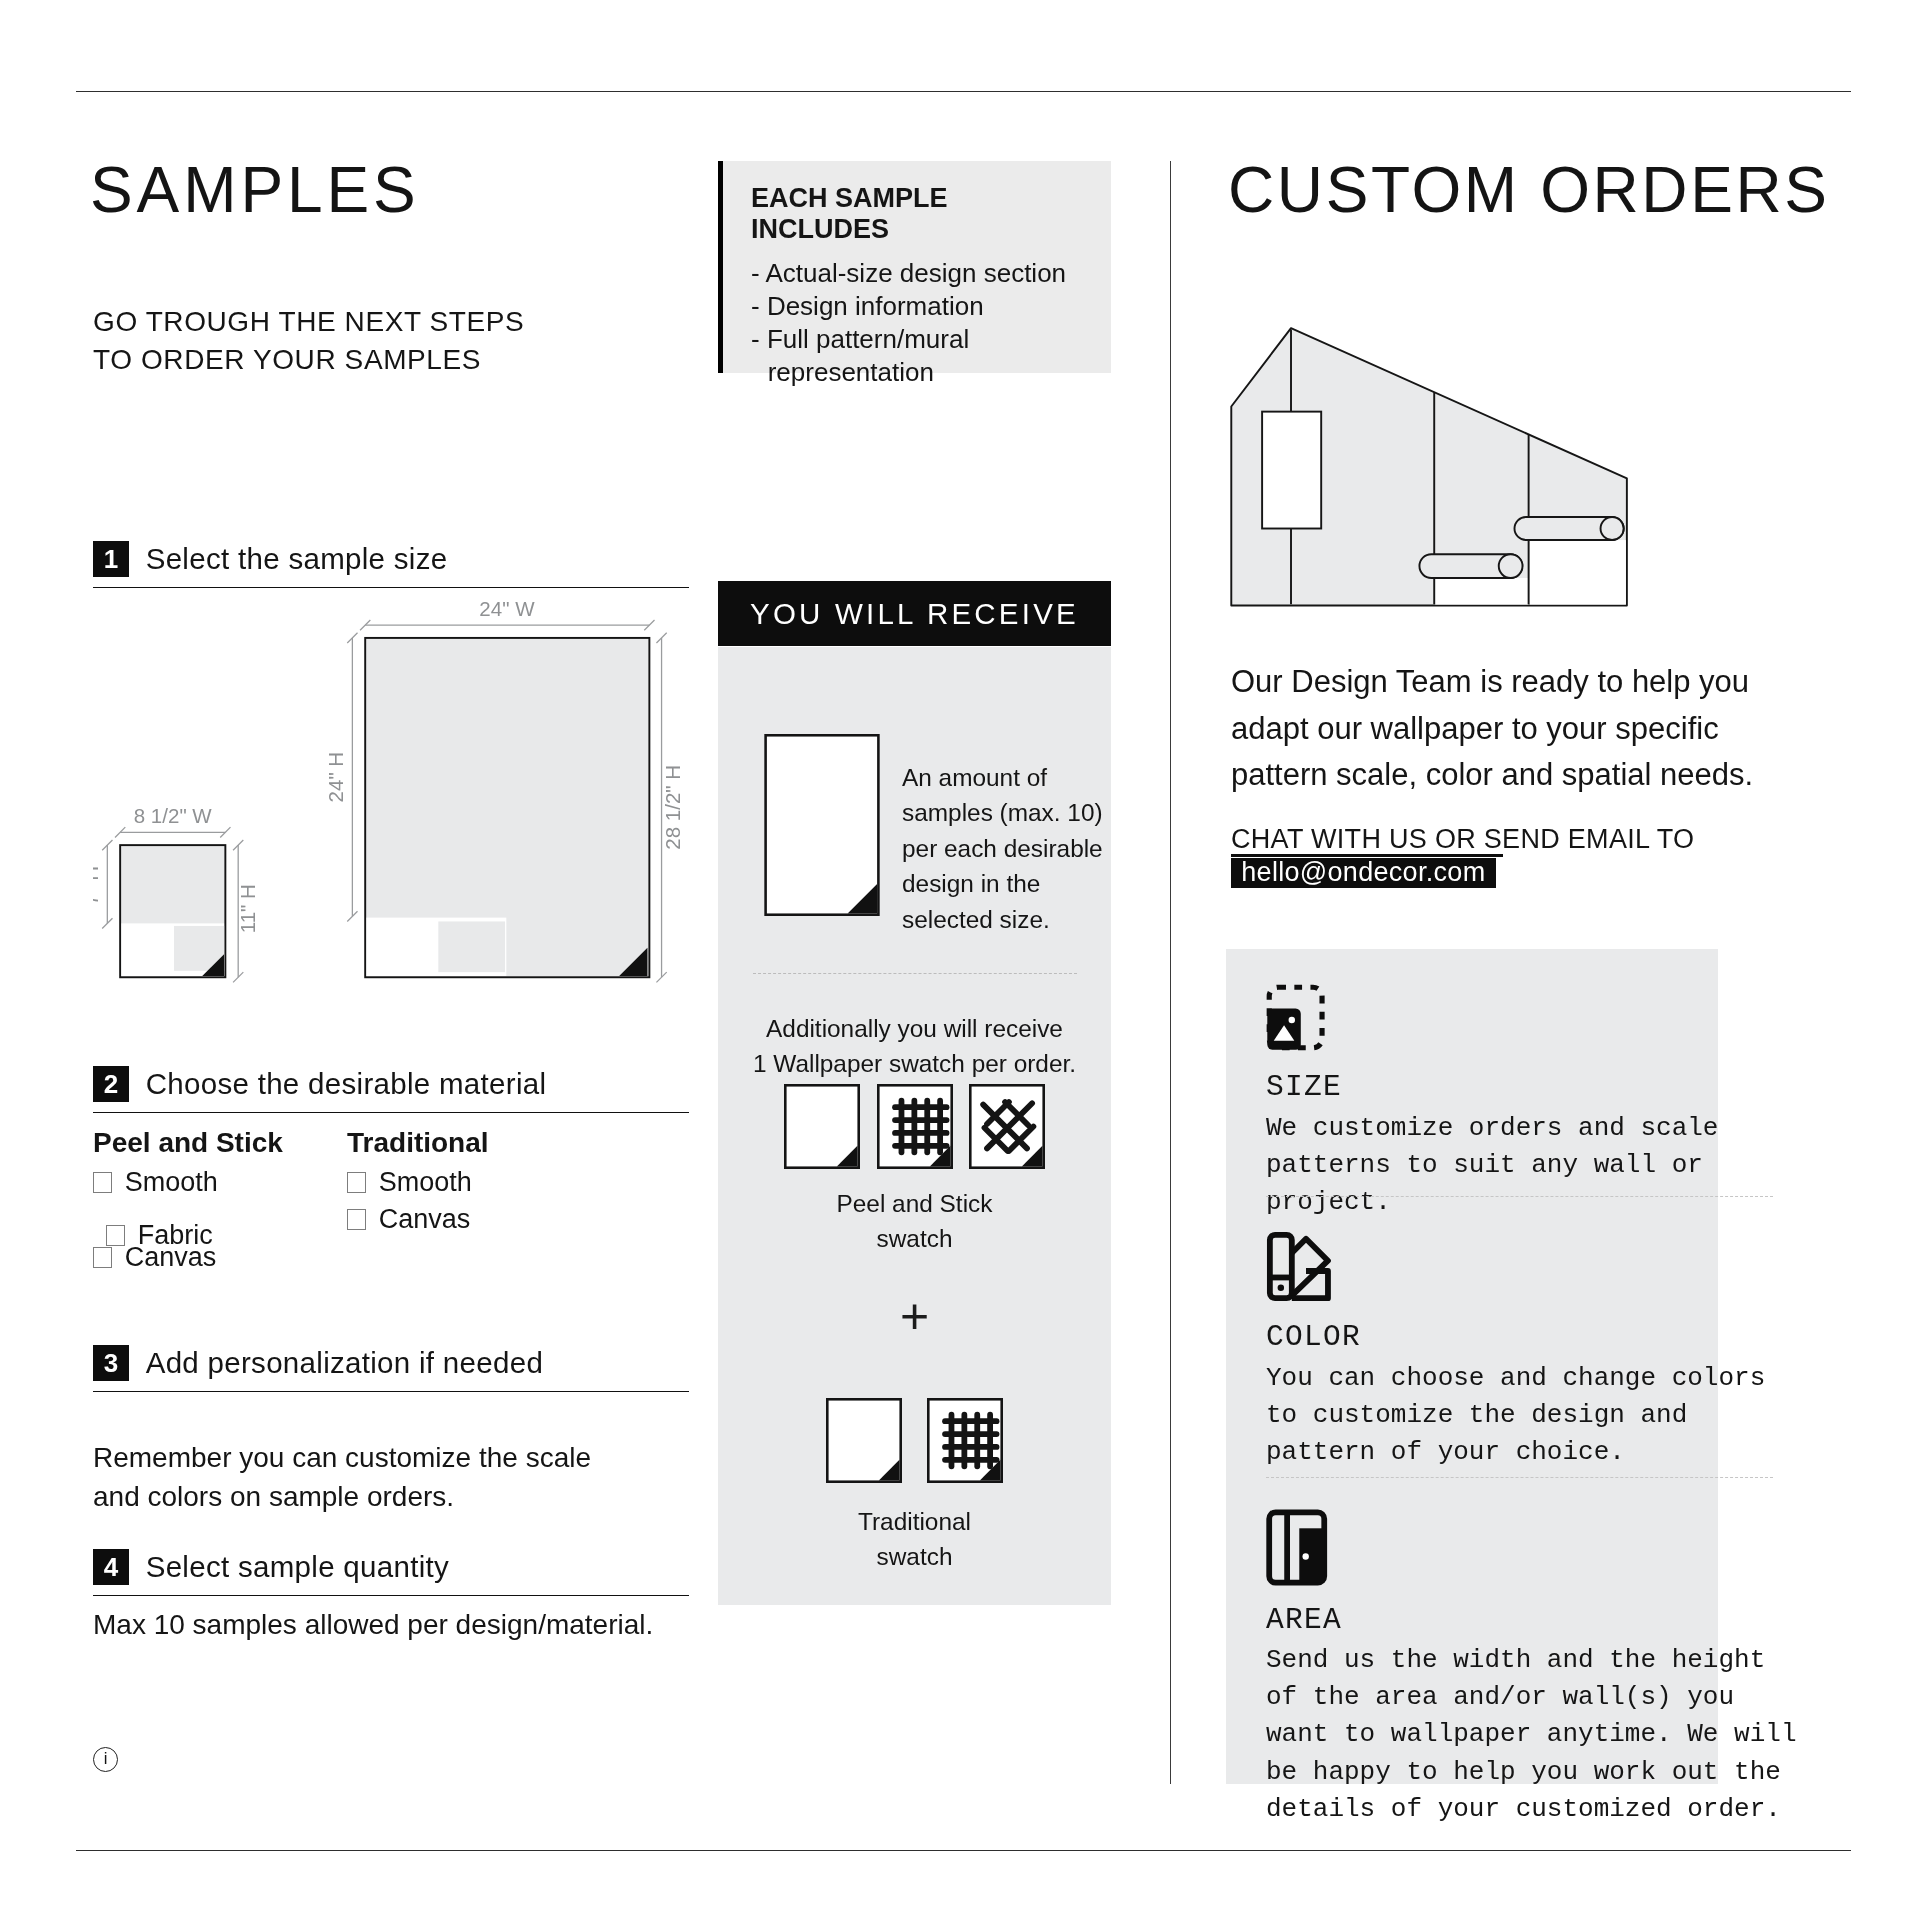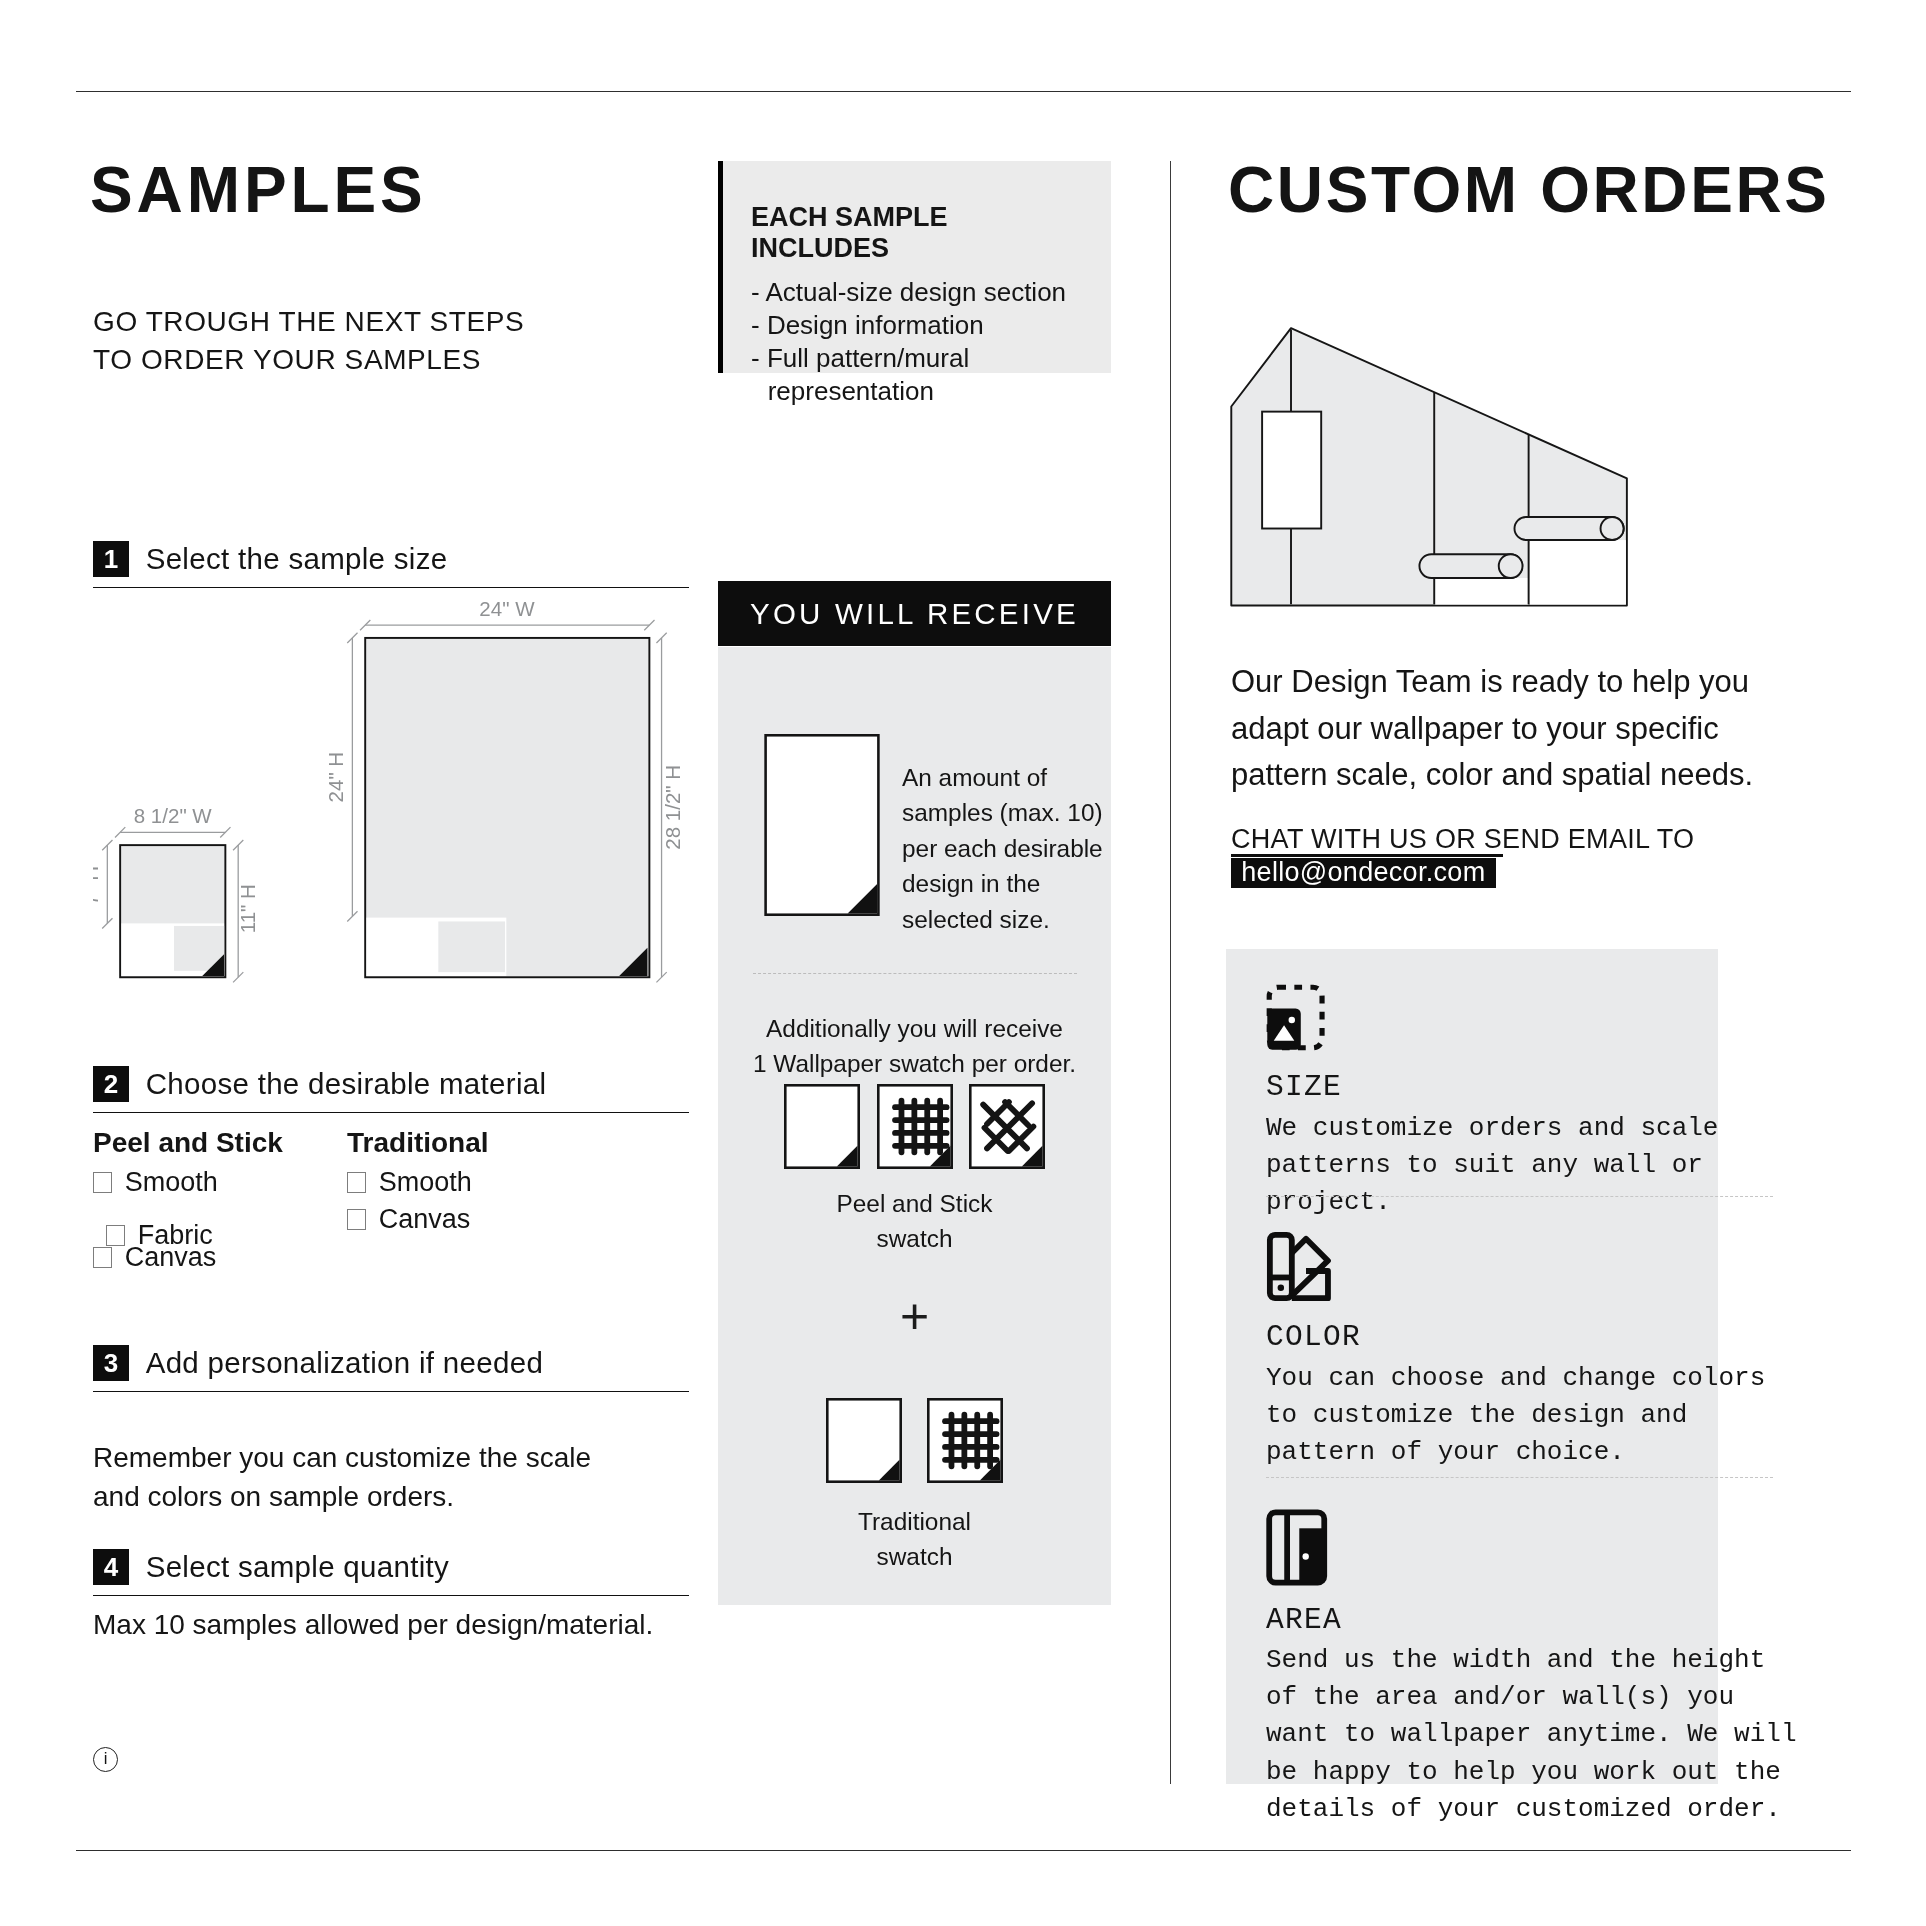--- a/index.html
+++ b/index.html
@@ -1,39 +1,39 @@
 <!DOCTYPE html>
 <html style="font-size:10.3px"><head>
 <meta charset="utf-8">
 <style>
   html,body{margin:0;padding:0;background:#fff;}
   #canvas{position:relative;width:1926px;height:1926px;background:#ffffff;
           font-family:"Liberation Sans",sans-serif;color:#151515;overflow:hidden;}
   .abs{position:absolute;}
   .rule{position:absolute;background:#2e2e2e;height:1.3px;}
   .vdiv{position:absolute;background:#3a3a3a;width:1.3px;}
-  .h1{font-size:64px;letter-spacing:3.9px;font-weight:700;color:#141414;white-space:nowrap;}
+  .h1{font-size:64px;letter-spacing:3.9px;font-weight:400;color:#141414;white-space:nowrap;}
   .intro{font-size:28px;line-height:1.34;letter-spacing:0.6px;}
   .step-head{position:absolute;left:93px;width:596px;display:flex;align-items:center;gap:16.7px;
              border-bottom:1.9px solid #111;padding-bottom:10.3px;}
   .step-num{width:36px;height:36px;background:#0d0d0d;color:#fff;font-size:26px;font-weight:700;
             display:flex;align-items:center;justify-content:center;flex:0 0 auto;}
   .step-title{font-size:29.5px;letter-spacing:0.3px;}
   .body-text{font-size:28px;line-height:1.38;}
   .mat-head{font-size:28px;font-weight:700;}
   .mat-row{position:absolute;display:flex;align-items:center;gap:13px;}
   .cbx{width:16.7px;height:19px;border:1.3px solid #7d7d7d;background:#fff;flex:0 0 auto;}
   .mat-label{font-size:27px;}
   .note{position:absolute;display:flex;gap:10.3px;align-items:flex-start;}
   .note-icon{width:23px;height:23px;border:1.9px solid #222;border-radius:50%;font-size:16.7px;
              display:flex;align-items:center;justify-content:center;margin-top:1.9px;flex:0 0 auto;}
   .note-text{font-size:22px;line-height:1.4;letter-spacing:0.3px;}
   
   .includes-box{position:absolute;left:718px;top:161px;width:393px;height:212px;box-sizing:border-box;
-                background:#ebebeb;border-left:5.8px solid #000;padding:41px 23px 23px 28px;}
+                background:#ebebeb;border-left:5.8px solid #000;padding:22px 23px 23px 28px;}
   .includes-title{font-size:27px;font-weight:700;margin-bottom:11.6px;}
   .includes-item{font-size:26px;line-height:1.28;padding-left:16.7px;text-indent:-16.7px;}
   .receive-bar{position:absolute;left:718px;top:581px;width:393px;height:65px;background:#0d0d0d;
                color:#fff;font-size:29.5px;letter-spacing:3.2px;display:flex;align-items:center;justify-content:center;}
   .mid-panel{position:absolute;left:718px;top:647px;width:393px;height:958px;background:#e9eaeb;}
   .amount-text{position:absolute;left:184px;top:113px;width:204px;font-size:24.4px;line-height:1.45;}
   .dash{position:absolute;border-top:1.9px dashed #bcbcbc;}
   .center-text{position:absolute;left:0;width:393px;text-align:center;font-size:24.4px;line-height:1.42;}
   .sw-row{position:absolute;left:0;width:393px;display:flex;justify-content:center;gap:16.7px;}
   

